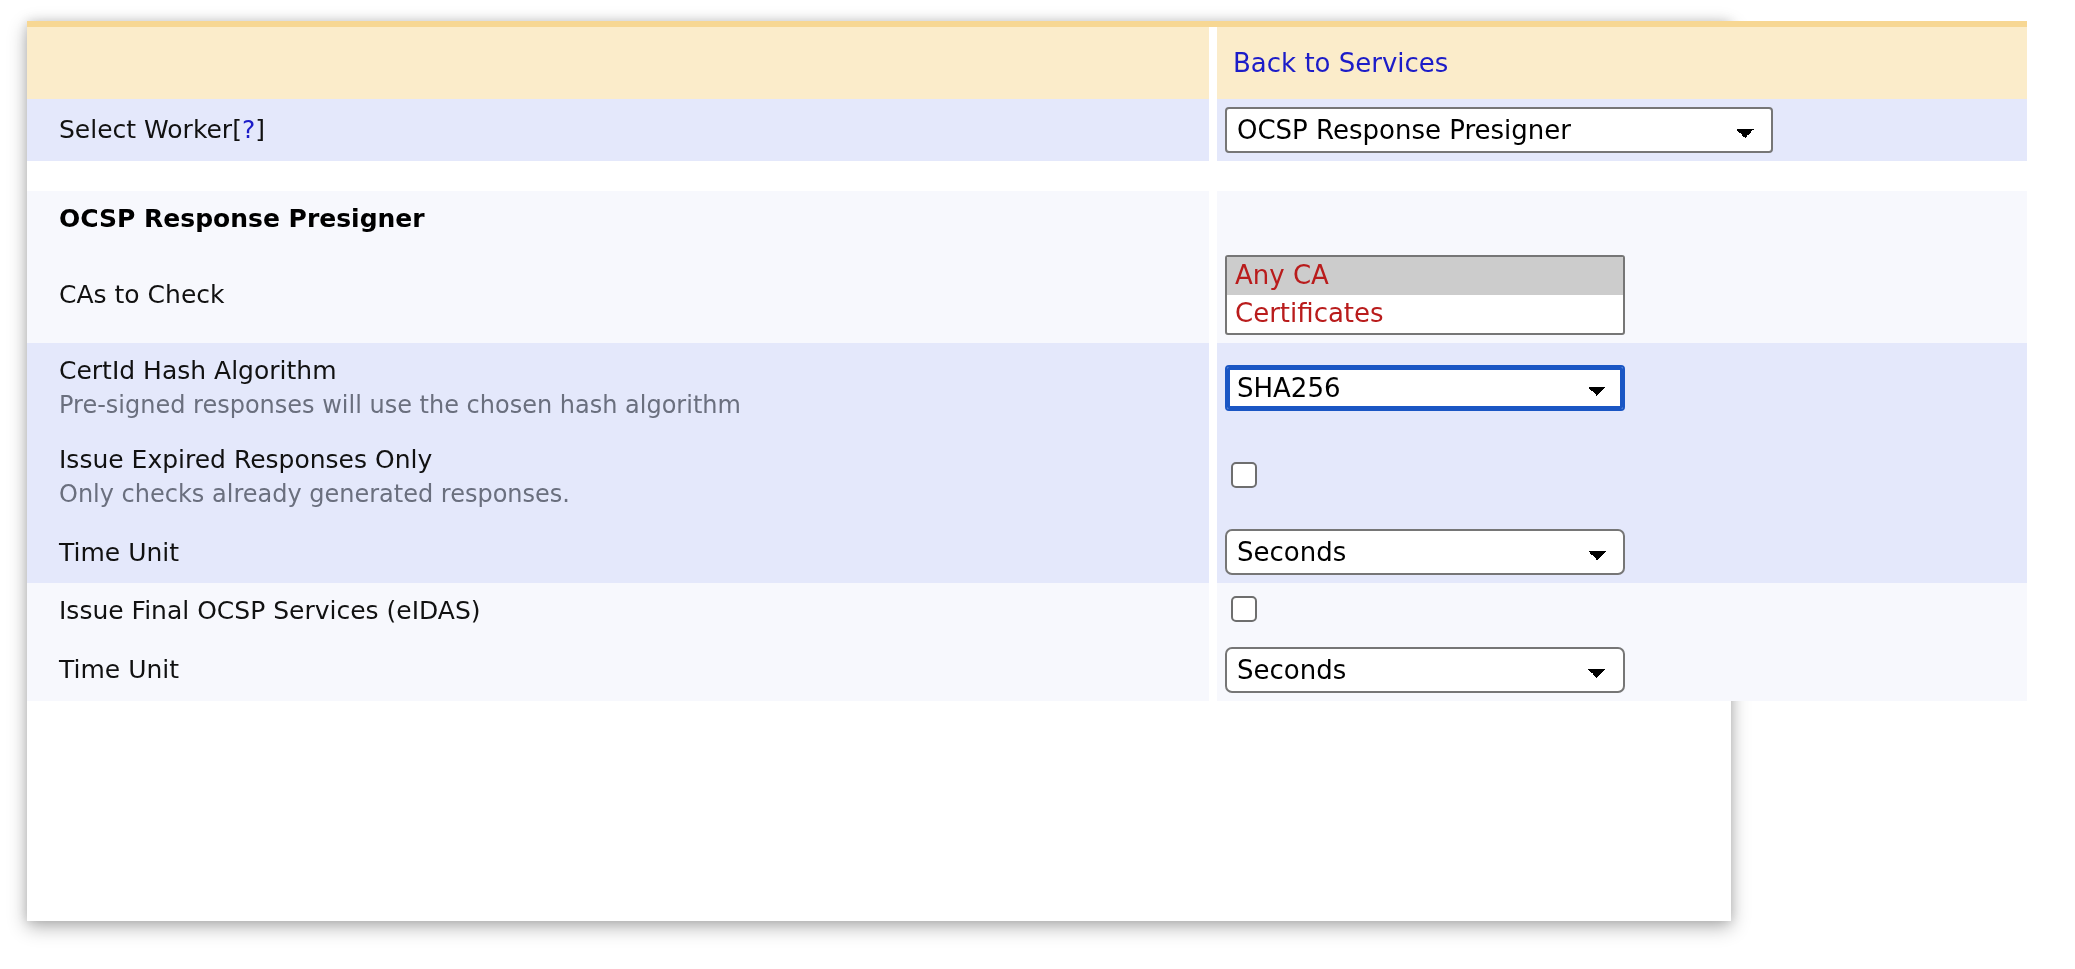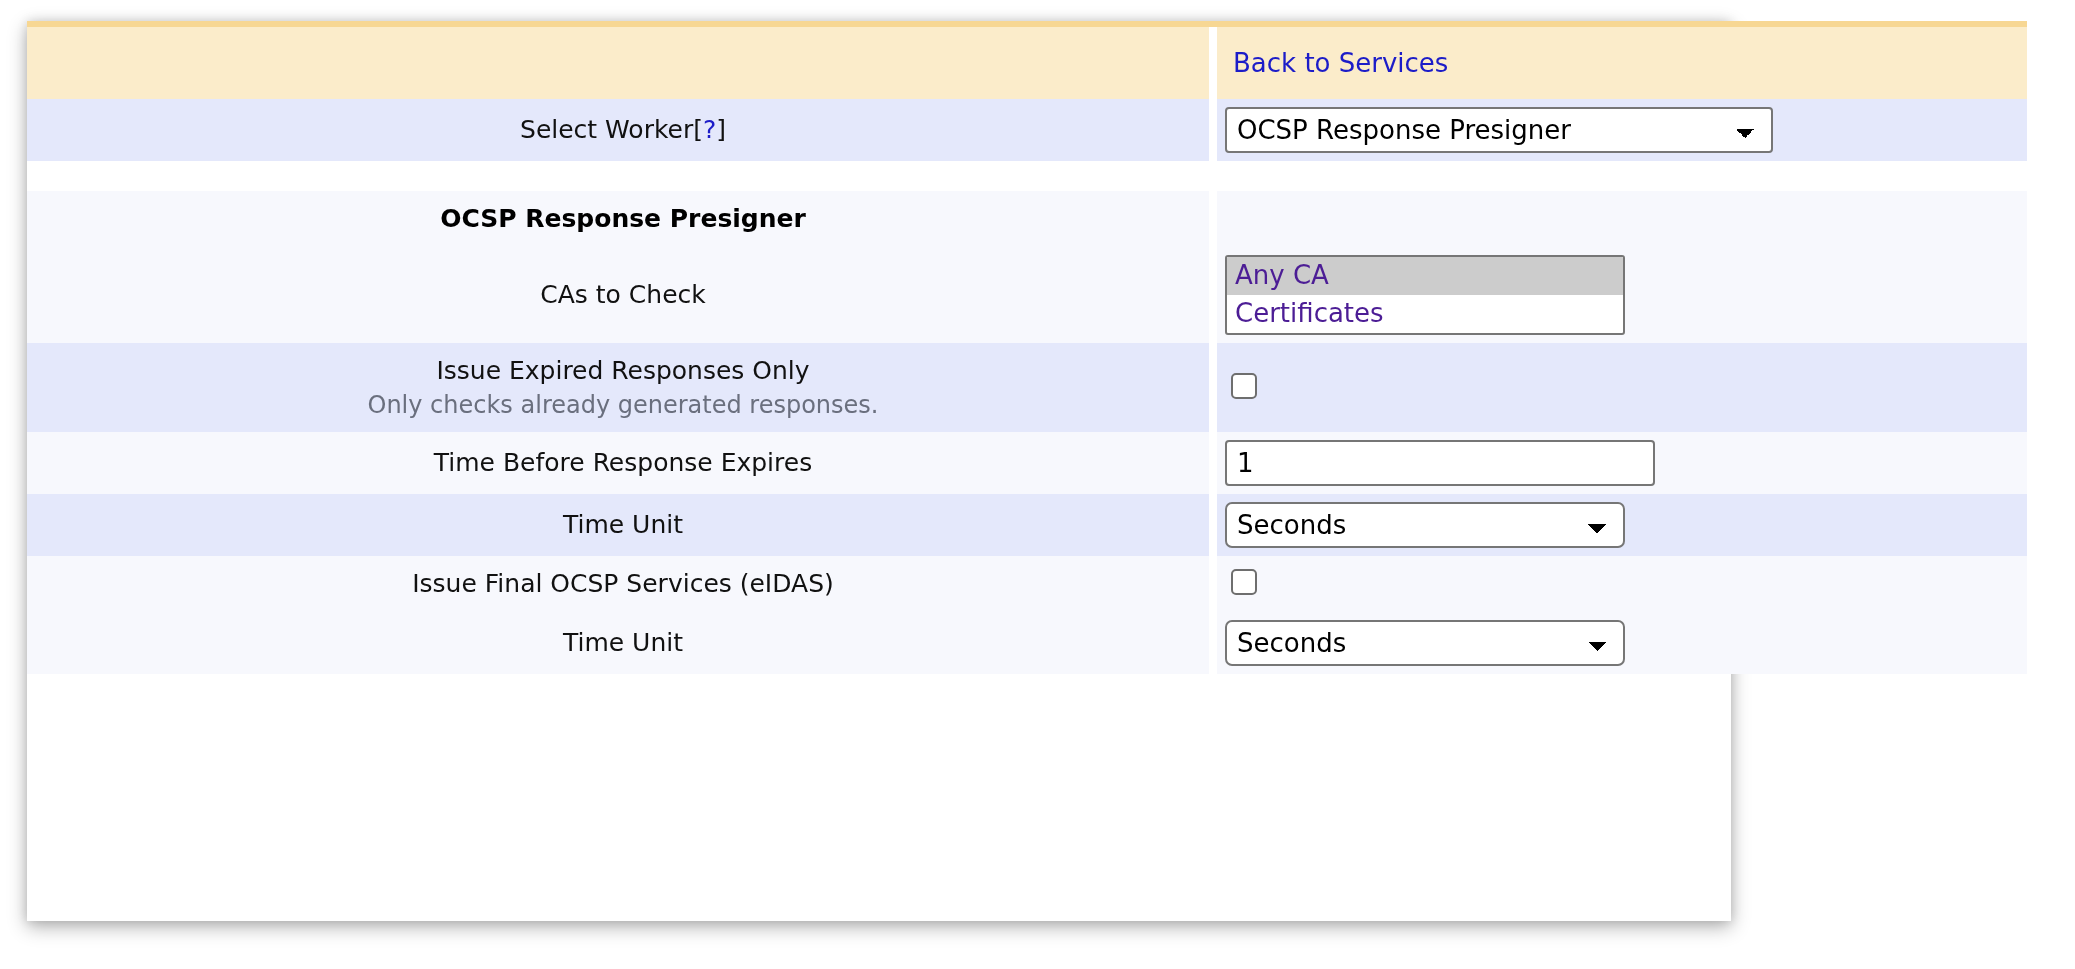--- a/index.html
+++ b/index.html
@@ -56,22 +56,22 @@
     display: inline-block;
     text-decoration: none;
   }
 
   
   .row-blue td   { background: #e4e8fb; }
   .row-white td  { background: #f7f8fd; }
   .row-spacer td { background: #ffffff; height: 30px; }
 
   .label-cell {
-    text-align: center;
-    padding: 11px 14px 11px 24px;
+    text-align: left;
+    padding: 11px 14px 11px 32px;
     font-size: 25px;
     color: #111111;
     line-height: 1.34;
     margin-left: 22px;
   }
   .value-cell {
     padding: 8px 0 8px 8px;
   }
 
   .gap-cell { background: #ffffff !important; }
@@ -131,21 +131,21 @@
   .ca-list {
     width: 400px;
     border: 2px solid #767676;
     border-radius: 3px;
     background: #ffffff;
     box-sizing: border-box;
     overflow: hidden;
   }
   .ca-option {
     font-size: 26px;
-    color: #4c1d95;
+    color: #b91c1c;
     padding: 2px 8px 3px 8px;
     line-height: 1.28;
     white-space: nowrap;
   }
   .ca-option.selected { background: #cccccc; }
 
   input.text-field {
     font-family: "DejaVu Sans", "Liberation Sans", sans-serif;
     font-size: 26px;
     color: #000;
@@ -236,40 +236,45 @@
         <td class="label-cell">CAs to Check</td>
         <td class="gap-cell"></td>
         <td class="value-cell">
           <div class="ca-list">
             <div class="ca-option selected">Any CA</div>
             <div class="ca-option">Certificates</div>
           </div>
         </td>
       </tr>
 
+      <tr class="row-blue">
+        <td class="label-cell">
+          <span>CertId Hash Algorithm</span>
+          <span class="desc">Pre-signed responses will use the chosen hash algorithm</span>
+        </td>
+        <td class="gap-cell"></td>
+        <td class="value-cell">
+          <select class="std hash-select">
+            <option>SHA256</option>
+          </select>
+        </td>
+      </tr>
 
 
       <tr class="row-blue">
         <td class="label-cell">
           <span>Issue Expired Responses Only</span>
           <span class="desc">Only checks already generated responses.</span>
         </td>
         <td class="gap-cell"></td>
         <td class="value-cell">
           <span class="checkbox"></span>
         </td>
       </tr>
 
-      <tr class="row-white">
-        <td class="label-cell">Time Before Response Expires</td>
-        <td class="gap-cell"></td>
-        <td class="value-cell">
-          <input class="text-field" type="text" value="1" style="">
-        </td>
-      </tr>
 
       <tr class="row-blue">
         <td class="label-cell">Time Unit</td>
         <td class="gap-cell"></td>
         <td class="value-cell">
           <select class="std unit-select">
             <option>Seconds</option>
           </select>
         </td>
       </tr>

